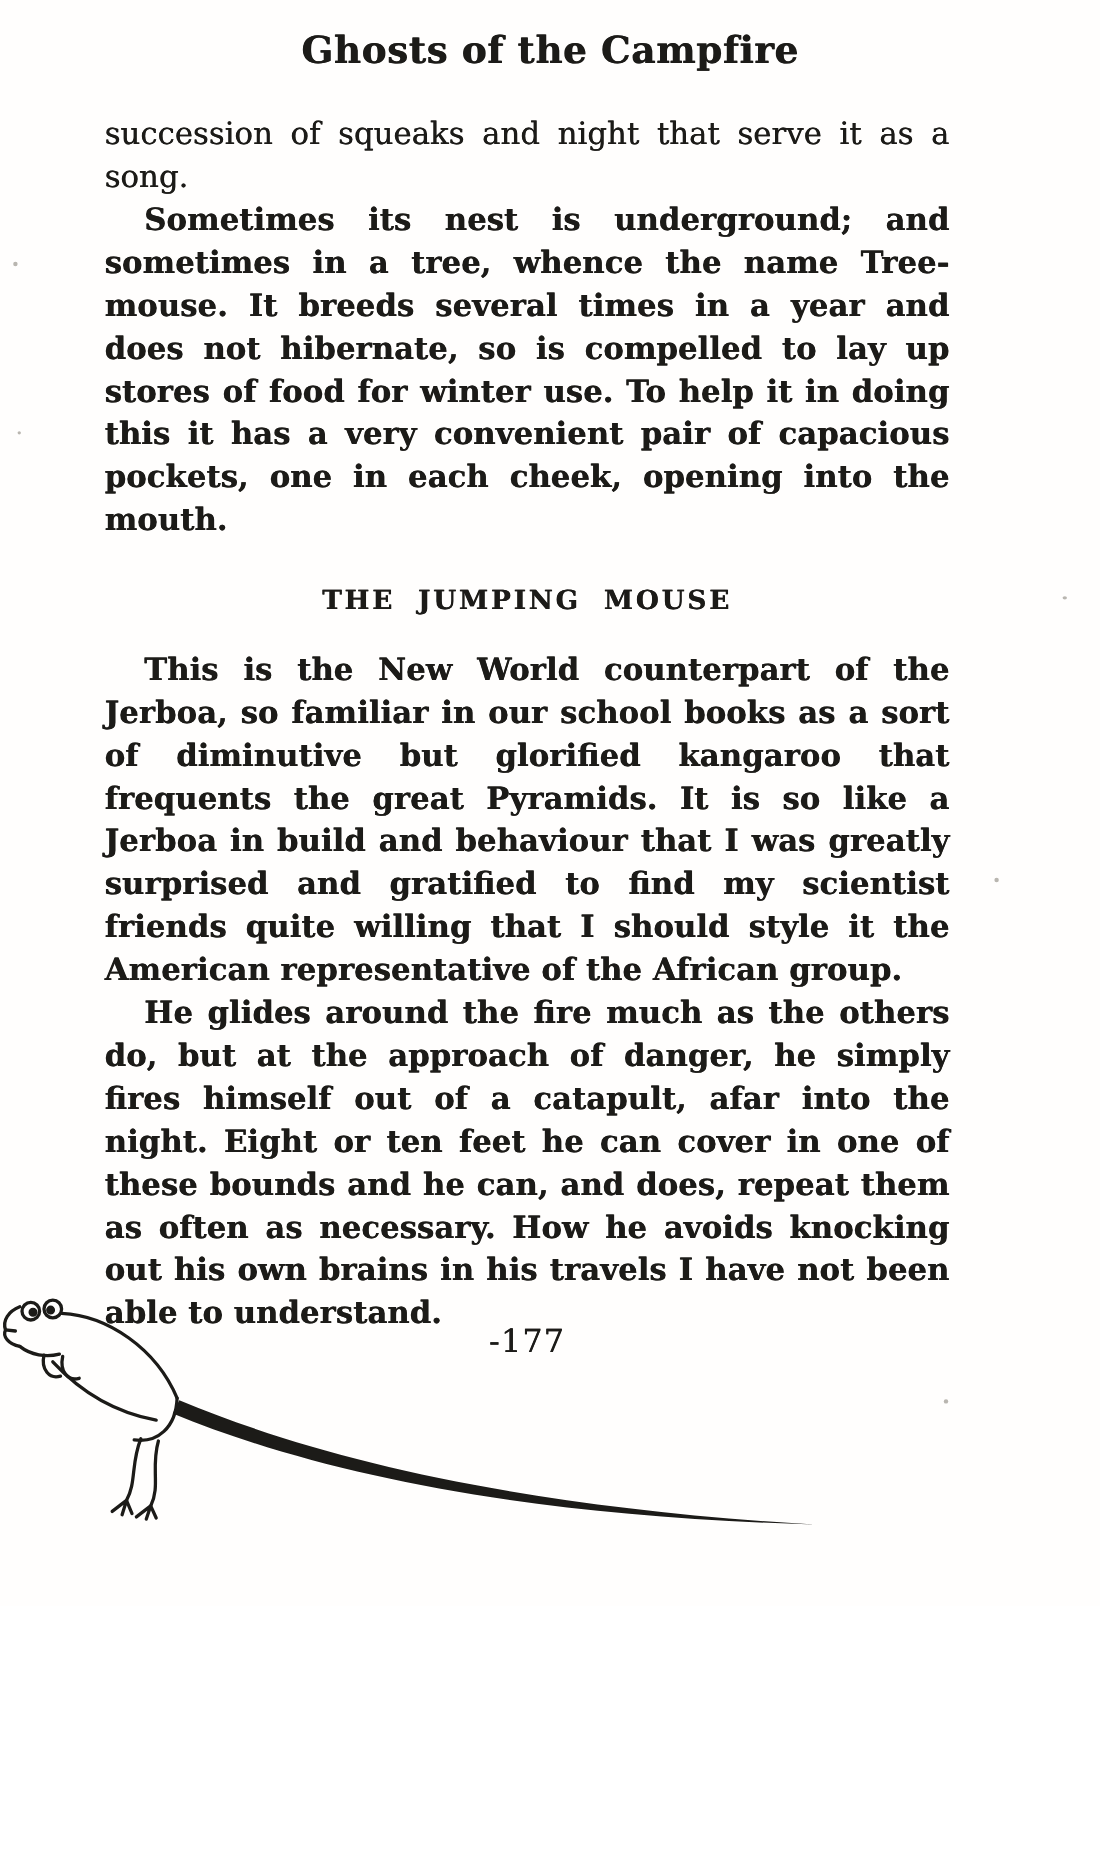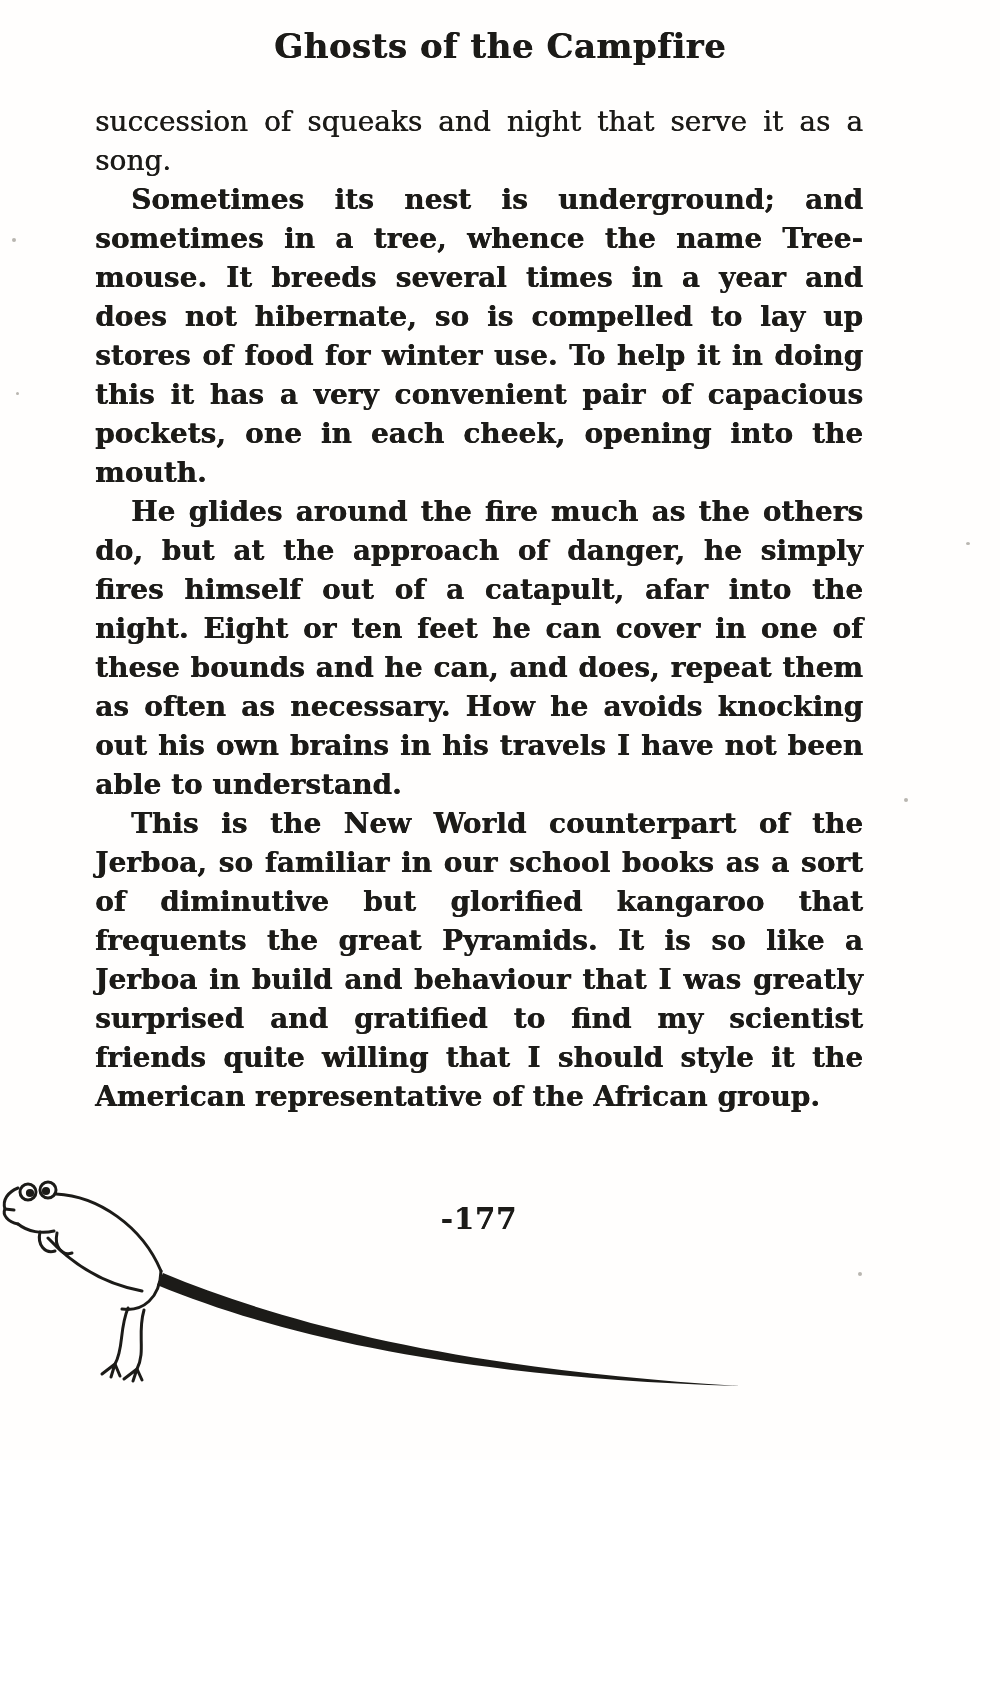--- a/index.html
+++ b/index.html
@@ -53,21 +53,21 @@
     word-spacing: 10px;
     text-indent: 0;
   }
   .page-number {
     position: absolute;
     top: 1202px;
     left: 0;
     width: 958px; 
     text-align: center;
     font-size: 29px;
-    font-weight: 700;
+    font-weight: 400;
     letter-spacing: 1px;
     text-shadow: 0.4px 0 0 currentColor;
   }
   .illustration {
     position: absolute;
     top: 1178px;
     left: 0;
     width: 760px;
     height: 235px;
   }
@@ -92,22 +92,23 @@
 </head>
 <body>
 
 <div class="page">
 
   <div class="running-head">Ghosts of the Campfire</div>
 
   <div class="content">
     <p class="para">succession of squeaks and night that serve it as a song.</p>
     <p class="para indent">Sometimes its nest is underground; and sometimes in a tree, whence the name Tree-mouse.  It breeds several times in a year and does not hibernate, so is compelled to lay up stores of food for winter use.  To help it in doing this it has a very convenient pair of capacious pockets, one in each cheek, opening into the mouth.</p>
+    <h2 class="section-heading">THE JUMPING MOUSE</h2>
+    <p class="para indent">This is the New World counterpart of the Jerboa, so familiar in our school books as a sort of diminutive but glorified kangaroo that frequents the great Pyramids.  It is so like a Jerboa in build and behaviour that I was greatly surprised and gratified to find my scientist friends quite willing that I should style it the American representative of the African group.</p>
     <p class="para indent">He glides around the fire much as the others do, but at the approach of danger, he simply fires himself out of a catapult, afar into the night. Eight or ten feet he can cover in one of these bounds and he can, and does, repeat them as often as necessary.  How he avoids knocking out his own brains in his travels I have not been able to understand.</p>
-    <p class="para indent">This is the New World counterpart of the Jerboa, so familiar in our school books as a sort of diminutive but glorified kangaroo that frequents the great Pyramids.  It is so like a Jerboa in build and behaviour that I was greatly surprised and gratified to find my scientist friends quite willing that I should style it the American representative of the African group.</p>
   </div>
 
   <div class="page-number">-177</div>
 
   <svg class="illustration" viewBox="0 0 760 235" role="img" xmlns="http://www.w3.org/2000/svg" aria-label="Line drawing of a jumping mouse leaping left with a long tail sweeping across the page">
     <g fill="none" stroke="#1c1b18" stroke-width="3" stroke-linecap="round" stroke-linejoin="round">
 
       <circle cx="28" cy="14" r="8"></circle>
       <circle cx="48" cy="12" r="8"></circle>
       <circle cx="30" cy="15" r="2.6" fill="#1c1b18"></circle>

